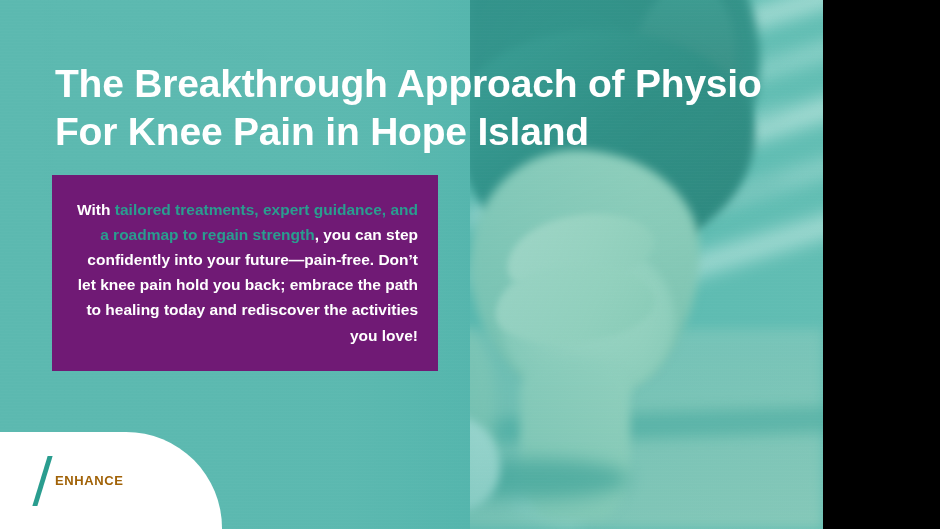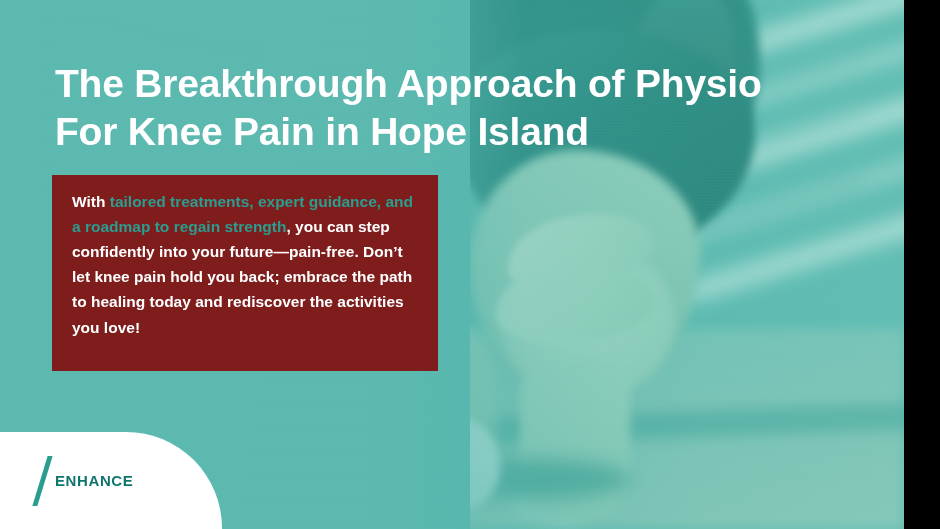--- a/index.html
+++ b/index.html
@@ -3,21 +3,21 @@
 <meta charset="utf-8">
 <style>
   * { margin:0; padding:0; box-sizing:border-box; }
   html, body {
     width:940px; height:529px;
     font-family:"Liberation Sans", sans-serif;
     overflow:hidden; background:#000;
   }
   #stage {
     position:relative;
-    width:904px; height:529px;
+    width:823px; height:529px;
     overflow:hidden;
     background:#5cb9b0;
   }
 
   
   .bg-layer { position:absolute; inset:0; }
 
   
   .bg-building {
     position:absolute; top:-40px; right:-60px;
@@ -178,22 +178,23 @@
     font-size:39px;
     font-weight:700;
     line-height:1.22;
     letter-spacing:-.2px;
   }
   .headline .l2 { display:block; }
 
   .callout {
     position:absolute; left:52px; top:175px;
     width:386px; height:196px;
-    background:#7f1d1d;
-    padding:14px 20px 20px 20px;
+    background:#701a75;
+    padding:22px 20px 20px 20px;
+    text-align:right;
   }
   .callout p {
     color:#ffffff;
     font-size:15.5px;
     font-weight:700;
     line-height:1.62;
   }
   .callout .accent { color:#2a9d8f; }
 
   .logo-badge {
@@ -214,21 +215,21 @@
     flex:0 0 auto;
   }
   .logo-slash::before {
     content:""; position:absolute;
     left:4px; top:0; width:5px; height:50px;
     background:#2a9d8f;
     transform:skewX(-17deg);
   }
   .logo-text { margin-left:2px; line-height:1; }
   .logo-top {
-    color:#0f766e; font-size:15px; font-weight:700;
+    color:#a16207; font-size:13px; font-weight:700;
     letter-spacing:.6px; display:block;
   }
   .logo-bottom {
     color:#1d1d1d; font-size:21px; font-weight:700;
     letter-spacing:1.4px; display:block; margin-top:3px;
   }
 </style>
 </head>
 <body>
 

